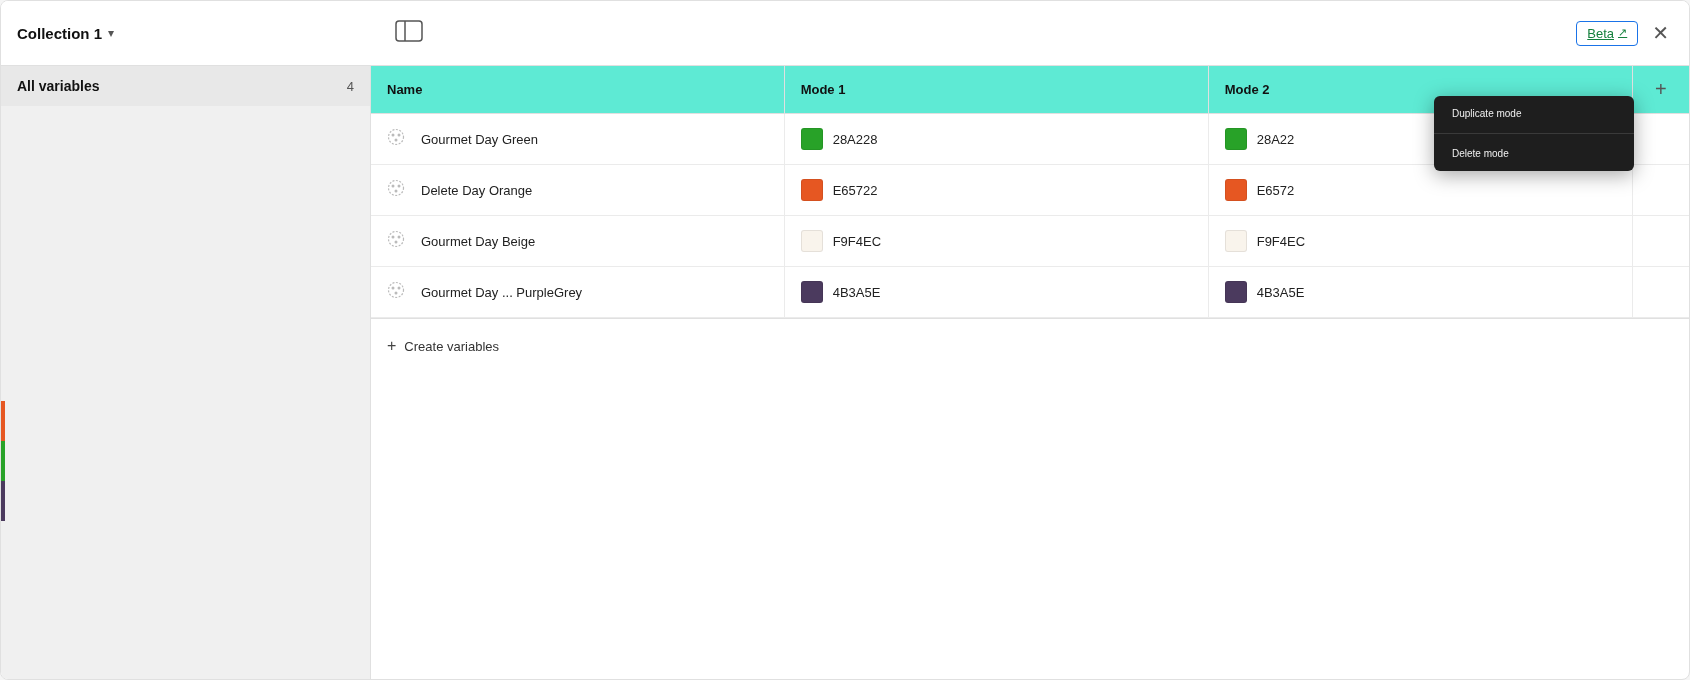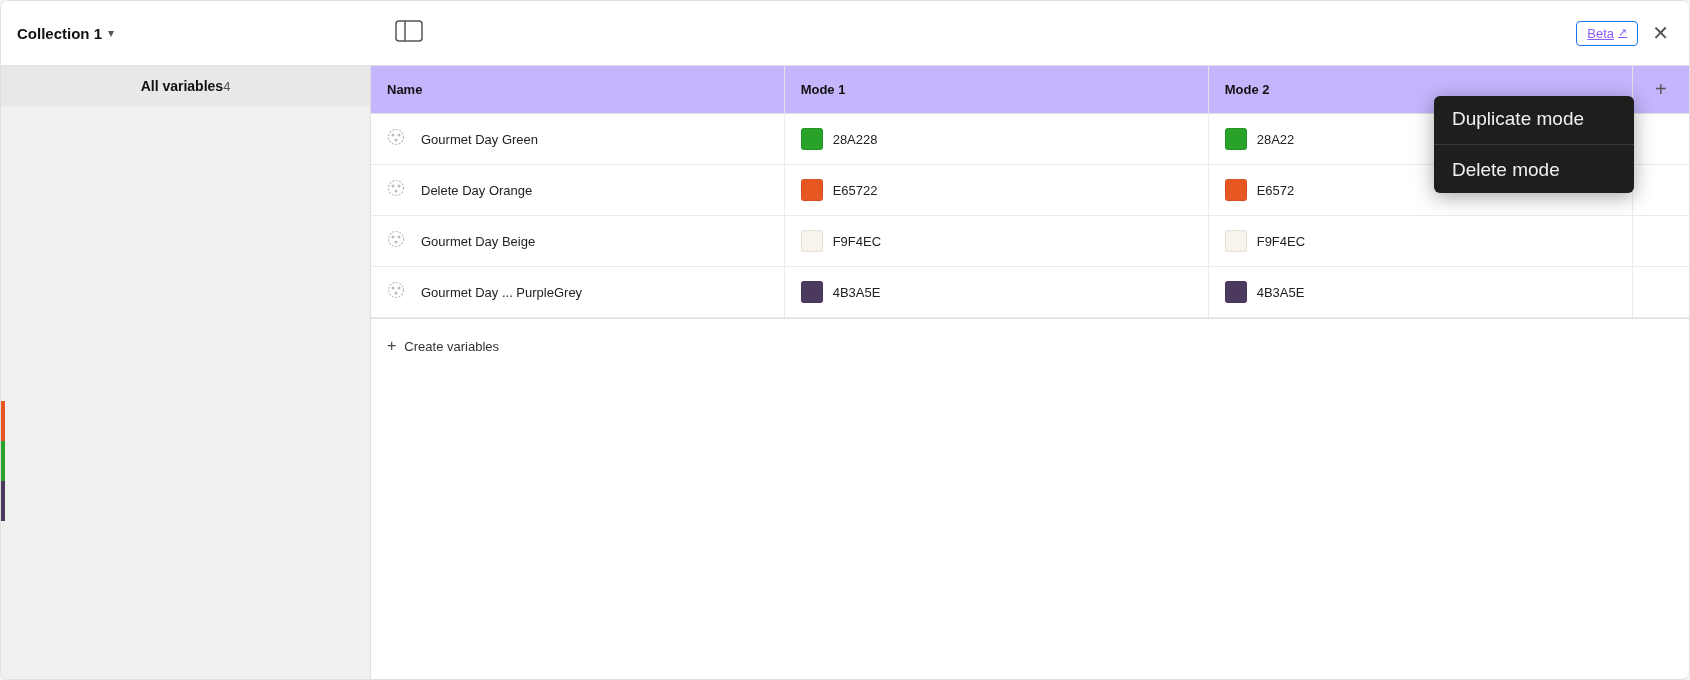--- a/index.html
+++ b/index.html
@@ -62,21 +62,21 @@
     }
 
     .header-right {
       display: flex;
       align-items: center;
       gap: 10px;
     }
 
     .beta-button {
       border: 1.5px solid #1a73e8;
-      color: #8b5cf6;
+      color: #15803d;
       background: transparent;
       border-radius: 4px;
       padding: 4px 10px;
       font-size: 13px;
       cursor: pointer;
       display: flex;
       align-items: flex-start;
       gap: 4px;
       text-decoration: underline;
     }
@@ -103,21 +103,21 @@
       width: 370px;
       flex-shrink: 0;
       background: #f0f0f0;
       border-right: 1px solid #e0e0e0;
       padding: 0;
     }
 
     .sidebar-item {
       display: flex;
       align-items: center;
-      justify-content: center;
+      justify-content: space-between;
       padding: 12px 16px;
       background: #e8e8e8;
       cursor: pointer;
     }
 
     .sidebar-item-label {
       font-size: 14px;
       font-weight: 600;
       color: #111;
     }
@@ -169,21 +169,21 @@
       flex: 1;
       overflow: auto;
     }
 
     table {
       width: 100%;
       border-collapse: collapse;
     }
 
     thead tr {
-      background: #c4b5fd;
+      background: #5eead4;
       border-bottom: 1px solid #e0e0e0;
     }
 
     th {
       text-align: left;
       padding: 12px 16px;
       font-weight: 600;
       font-size: 13px;
       color: #111;
       border-right: 1px solid #e0e0e0;
@@ -273,21 +273,21 @@
       border-radius: 6px;
       overflow: hidden;
       width: 200px;
       z-index: 100;
       box-shadow: 0 4px 20px rgba(0,0,0,0.35);
     }
 
     .context-menu-item {
       padding: 12px 18px;
       color: #f0f0f0;
-      font-size: 19px;
+      font-size: 10px;
       cursor: pointer;
     }
 
     .context-menu-divider {
       height: 1px;
       background: #3a3a3a;
       margin: 2px 0;
     }
 
     .context-menu-item.delete {

